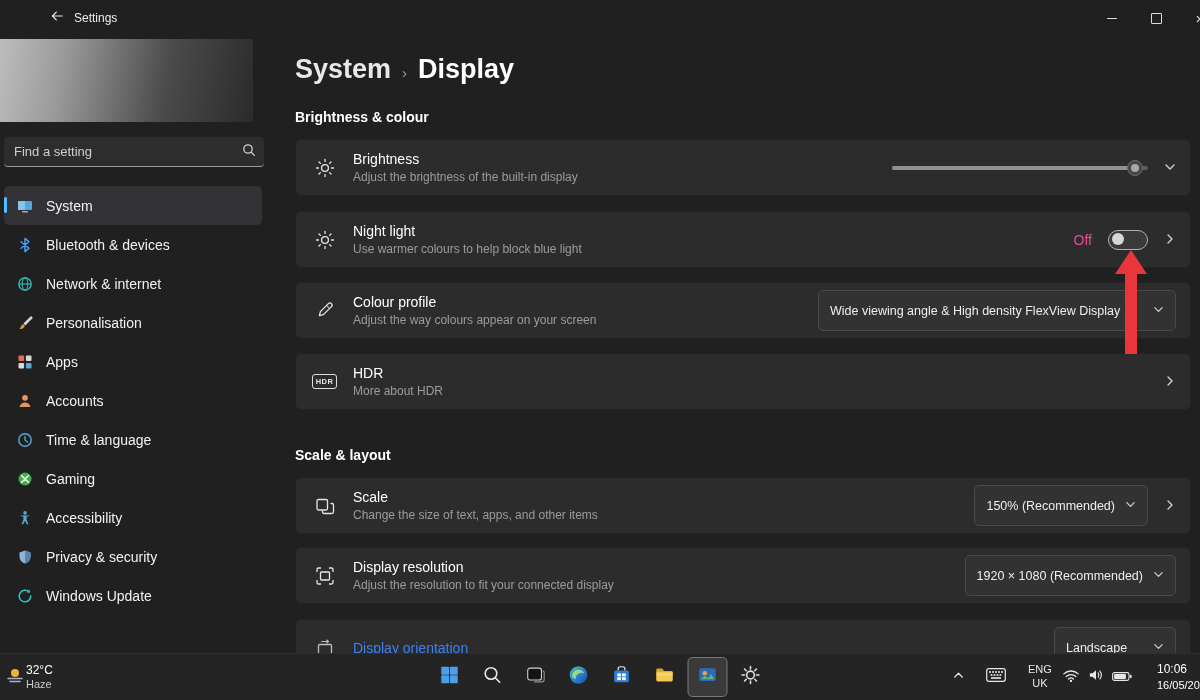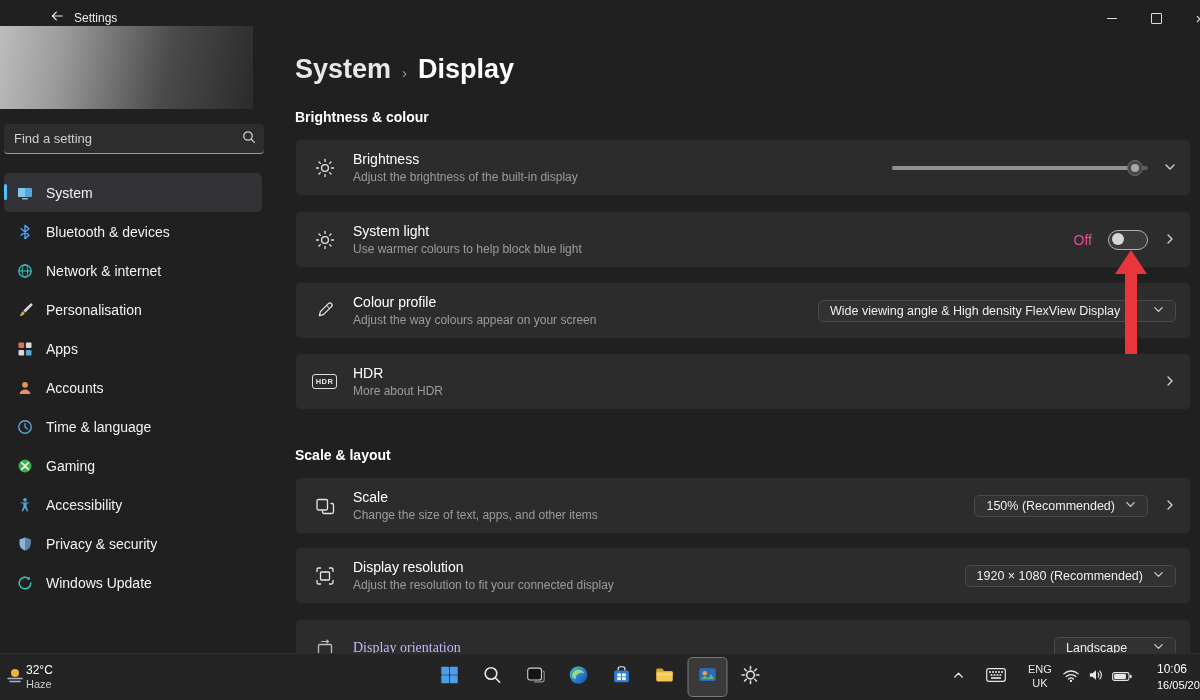--- a/index.html
+++ b/index.html
@@ -10,21 +10,21 @@
   .titlebar{position:absolute;top:0;left:0;right:0;height:36px;display:flex;align-items:center;padding-left:40px;}
   .back-btn{width:34px;height:36px;display:flex;align-items:center;justify-content:center;cursor:pointer;}
   .tb-title{font-size:12px;color:#ececec;}
   .win-controls{position:absolute;right:-22px;top:0;height:36px;display:flex;}
   .win-btn{width:44px;height:36px;display:flex;align-items:center;justify-content:center;color:#dcdcdc;}
   .glyph-min{width:10px;height:1px;background:#dcdcdc;}
   .glyph-max{width:9px;height:9px;border:1px solid #dcdcdc;border-radius:1px;}
   .glyph-close{font-size:15px;line-height:1;}
 
   
-  .sidebar{position:absolute;left:0;top:20px;width:266px;bottom:46px;}
+  .sidebar{position:absolute;left:0;top:33px;width:266px;bottom:46px;}
   .avatar{position:absolute;left:0;top:6px;width:253px;height:83px;
           background:linear-gradient(100deg,#bdbdbd 0%,#9a9a9a 25%,#4b4b4b 65%,#2b2b2b 100%);}
   .search-box{position:absolute;left:4px;top:104px;width:244px;height:29px;background:#2d2d2d;
               border-radius:4px;border-bottom:1px solid #9a9a9a;display:flex;align-items:center;padding:0 8px;}
   .search-input{flex:1;background:transparent;border:0;outline:0;color:#d8d8d8;font-size:13px;font-family:inherit;}
   .search-input::placeholder{color:#cfcfcf;}
   .nav{position:absolute;left:4px;top:153px;width:258px;}
   .nav-item{height:39px;display:flex;align-items:center;gap:13px;padding:0 12px;border-radius:5px;
             position:relative;font-size:14px;color:#f2f2f2;cursor:pointer;box-sizing:border-box;}
   .nav-item.selected{background:#333337;}
@@ -50,31 +50,31 @@
   .slider-fill{position:absolute;left:0;top:6.5px;height:3.5px;border-radius:2px;background:#909090;}
   .slider-knob{position:absolute;top:0;width:16px;height:16px;border-radius:50%;background:#454545;
                border:1px solid #6a6a6a;box-sizing:border-box;}
   .slider-knob::after{content:"";position:absolute;left:3px;top:3px;width:8px;height:8px;border-radius:50%;background:#a6a6a6;}
 
   .toggle{width:40px;height:20px;border-radius:10px;border:1.5px solid #b0b0b0;background:#3a3a3a;
           position:relative;box-sizing:border-box;cursor:pointer;}
   .toggle::after{content:"";position:absolute;left:2.5px;top:2.5px;width:12px;height:12px;border-radius:50%;background:#d6d6d6;}
   .toggle-state{font-size:14px;color:#ec4899;}
 
-  .dropdown{height:22px;background:#323232;border:1px solid #4a4a4a;border-radius:5px;display:flex;
+  .dropdown{height:41px;background:#323232;border:1px solid #4a4a4a;border-radius:5px;display:flex;
             align-items:center;gap:10px;padding:0 11px;font-size:12.5px;color:#eee;box-sizing:border-box;
             white-space:nowrap;overflow:hidden;cursor:pointer;}
   .dd-wide{width:358px;}
   .dd-land{width:122px;}
   .dropdown .lbl{flex:1;overflow:hidden;text-overflow:clip;}
 
   .hdr-badge{border:1.4px solid #dcdcdc;border-radius:3px;font-size:7.5px;font-weight:700;
              padding:2px 3px;letter-spacing:.4px;color:#e6e6e6;}
 
-  .dim .t{color:#c4b5fd;font-family:Liberation Serif, serif;}
+  .dim .t{color:#3b82f6;}
 
   .red-arrow{position:absolute;left:1114px;top:250px;z-index:40;pointer-events:none;}
 
   
   .taskbar{position:absolute;left:0;bottom:0;width:100%;height:46px;background:#242424;border-top:1px solid #303030;z-index:60;}
   .tb-left{position:absolute;left:5px;top:0;height:46px;display:flex;align-items:center;gap:1px;cursor:pointer;}
   .w-temp{font-size:12px;color:#fff;line-height:1.2;}
   .w-cond{font-size:11px;color:#c9c9c9;line-height:1.2;}
   .tb-center{position:absolute;left:50%;top:3px;transform:translateX(-50%);display:flex;gap:3px;}
   .tb-btn{width:40px;height:40px;border-radius:5px;display:flex;align-items:center;justify-content:center;cursor:pointer;}
@@ -284,21 +284,21 @@
               <line x1="1.5" y1="10" x2="3.4" y2="10"></line>
               <line x1="16.6" y1="10" x2="18.5" y2="10"></line>
               <line x1="4" y1="4" x2="5.4" y2="5.4"></line>
               <line x1="14.6" y1="14.6" x2="16" y2="16"></line>
               <line x1="16" y1="4" x2="14.6" y2="5.4"></line>
               <line x1="4" y1="16" x2="5.4" y2="14.6"></line>
             </g>
           </svg>
       </div>
       <div class="card-text">
-        <div class="t">System light</div>
+        <div class="t">Night light</div>
         <div class="s">Use warmer colours to help block blue light</div>
       </div>
       <div class="card-right">
         <span class="toggle-state">Off</span>
         <div class="toggle"></div>
         <span>
           <svg width="12" height="12" viewBox="0 0 12 12">
               <path d="M4 2l4 4-4 4" fill="none" stroke="#d0d0d0" stroke-width="1.4" stroke-linecap="round" stroke-linejoin="round"></path>
             </svg>
         </span>

